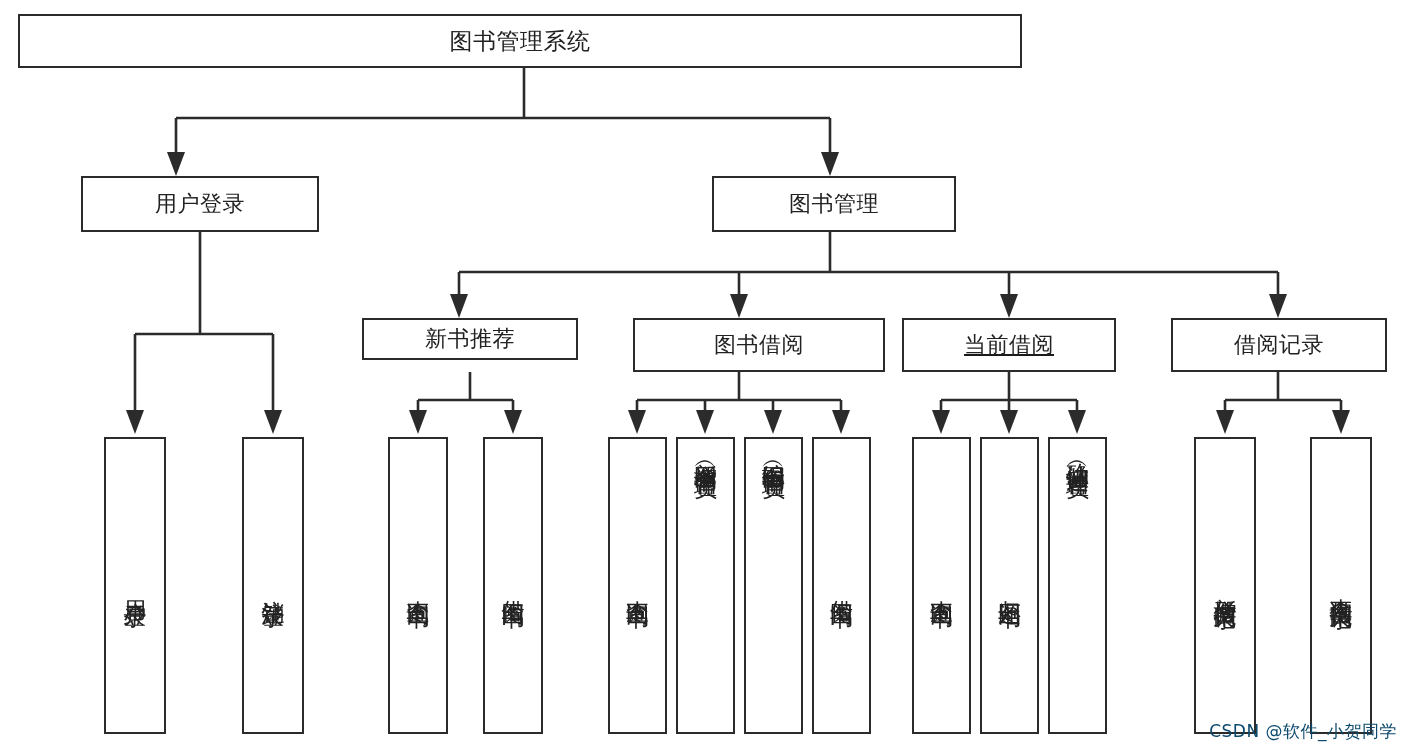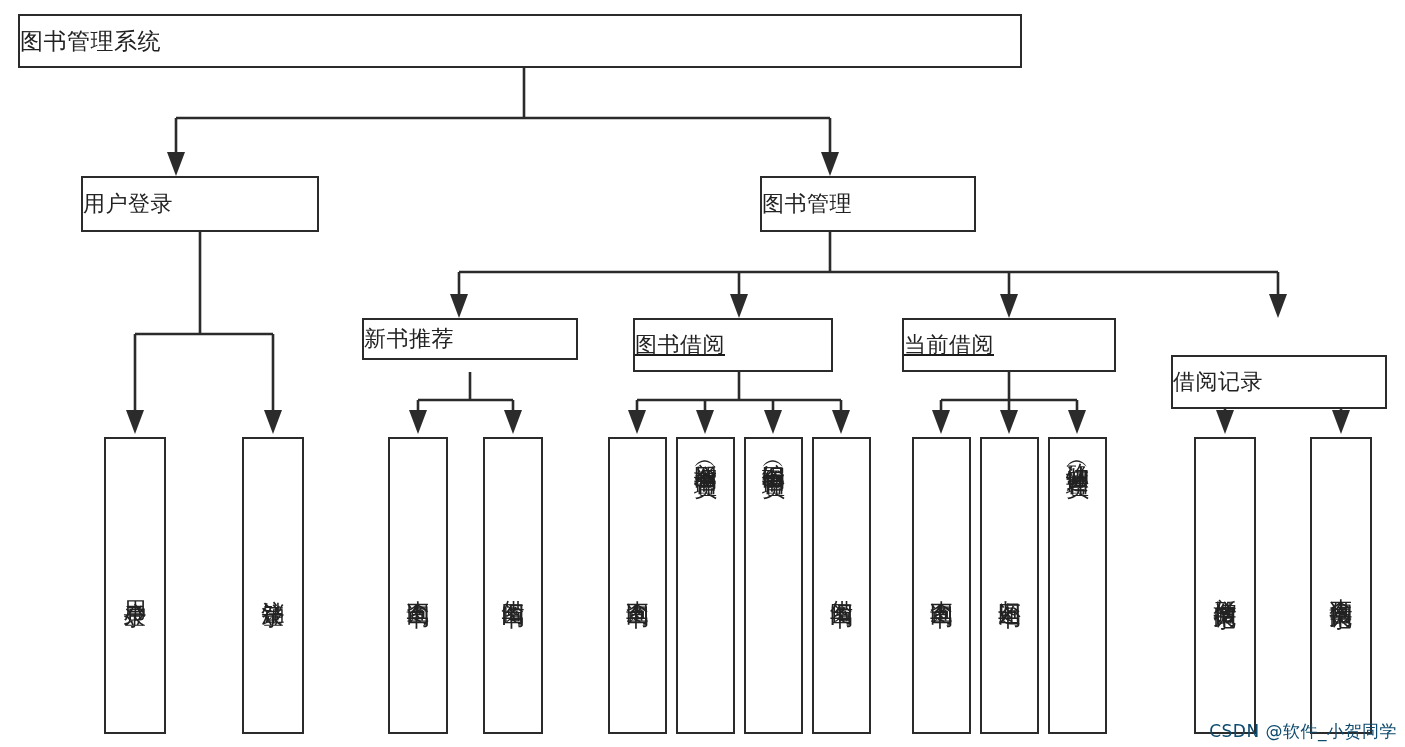--- a/index.html
+++ b/index.html
@@ -39,20 +39,21 @@
     stroke: none;
   }
   
   .node {
     position: absolute;
     box-sizing: border-box;
     background: #ffffff;
     border: 2.4px solid #2b2b2b;
     display: flex;
     align-items: center;
+    justify-content: center;
     overflow: hidden;
   }
   .node .label {
     color: #222222;
     letter-spacing: 0.5px;
     white-space: nowrap;
     line-height: 1.25;
   }
   
   .node.horiz .label {
@@ -161,37 +162,37 @@
   </svg>
 
   <div class="node horiz root" style="left:18px; top:14px; width:1004px; height:54px;">
     <span class="label">图书管理系统</span>
   </div>
 
   <div class="node horiz" style="left:81px; top:176px; width:238px; height:56px;">
     <span class="label">用户登录</span>
   </div>
 
-  <div class="node horiz" style="left:712px; top:176px; width:216px; height:56px;margin-left:48px;">
+  <div class="node horiz" style="left:712px; top:176px; width:244px; height:56px;">
     <span class="label">图书管理</span>
   </div>
 
   <div class="node horiz" style="left:362px; top:318px; width:216px; height:42px;">
     <span class="label">新书推荐</span>
   </div>
 
-  <div class="node horiz" style="left:633px; top:318px; width:200px; height:54px;text-decoration:underline;">
+  <div class="node horiz" style="left:633px; top:318px; width:252px; height:54px;">
     <span class="label">图书借阅</span>
   </div>
 
   <div class="node horiz" style="left:902px; top:318px; width:214px; height:54px;text-decoration:underline;">
     <span class="label">当前借阅</span>
   </div>
 
-  <div class="node horiz" style="left:1171px; top:318px; width:216px; height:54px;margin-top:37px;">
+  <div class="node horiz" style="left:1171px; top:318px; width:216px; height:54px;">
     <span class="label">借阅记录</span>
   </div>
 
   <div class="node vert centered" style="left:104px; top:437px; width:62px; height:297px;">
     <span class="label">用户登录</span>
   </div>
 
   <div class="node vert centered" style="left:242px; top:437px; width:62px; height:297px;">
     <span class="label">注销登录</span>
   </div>

